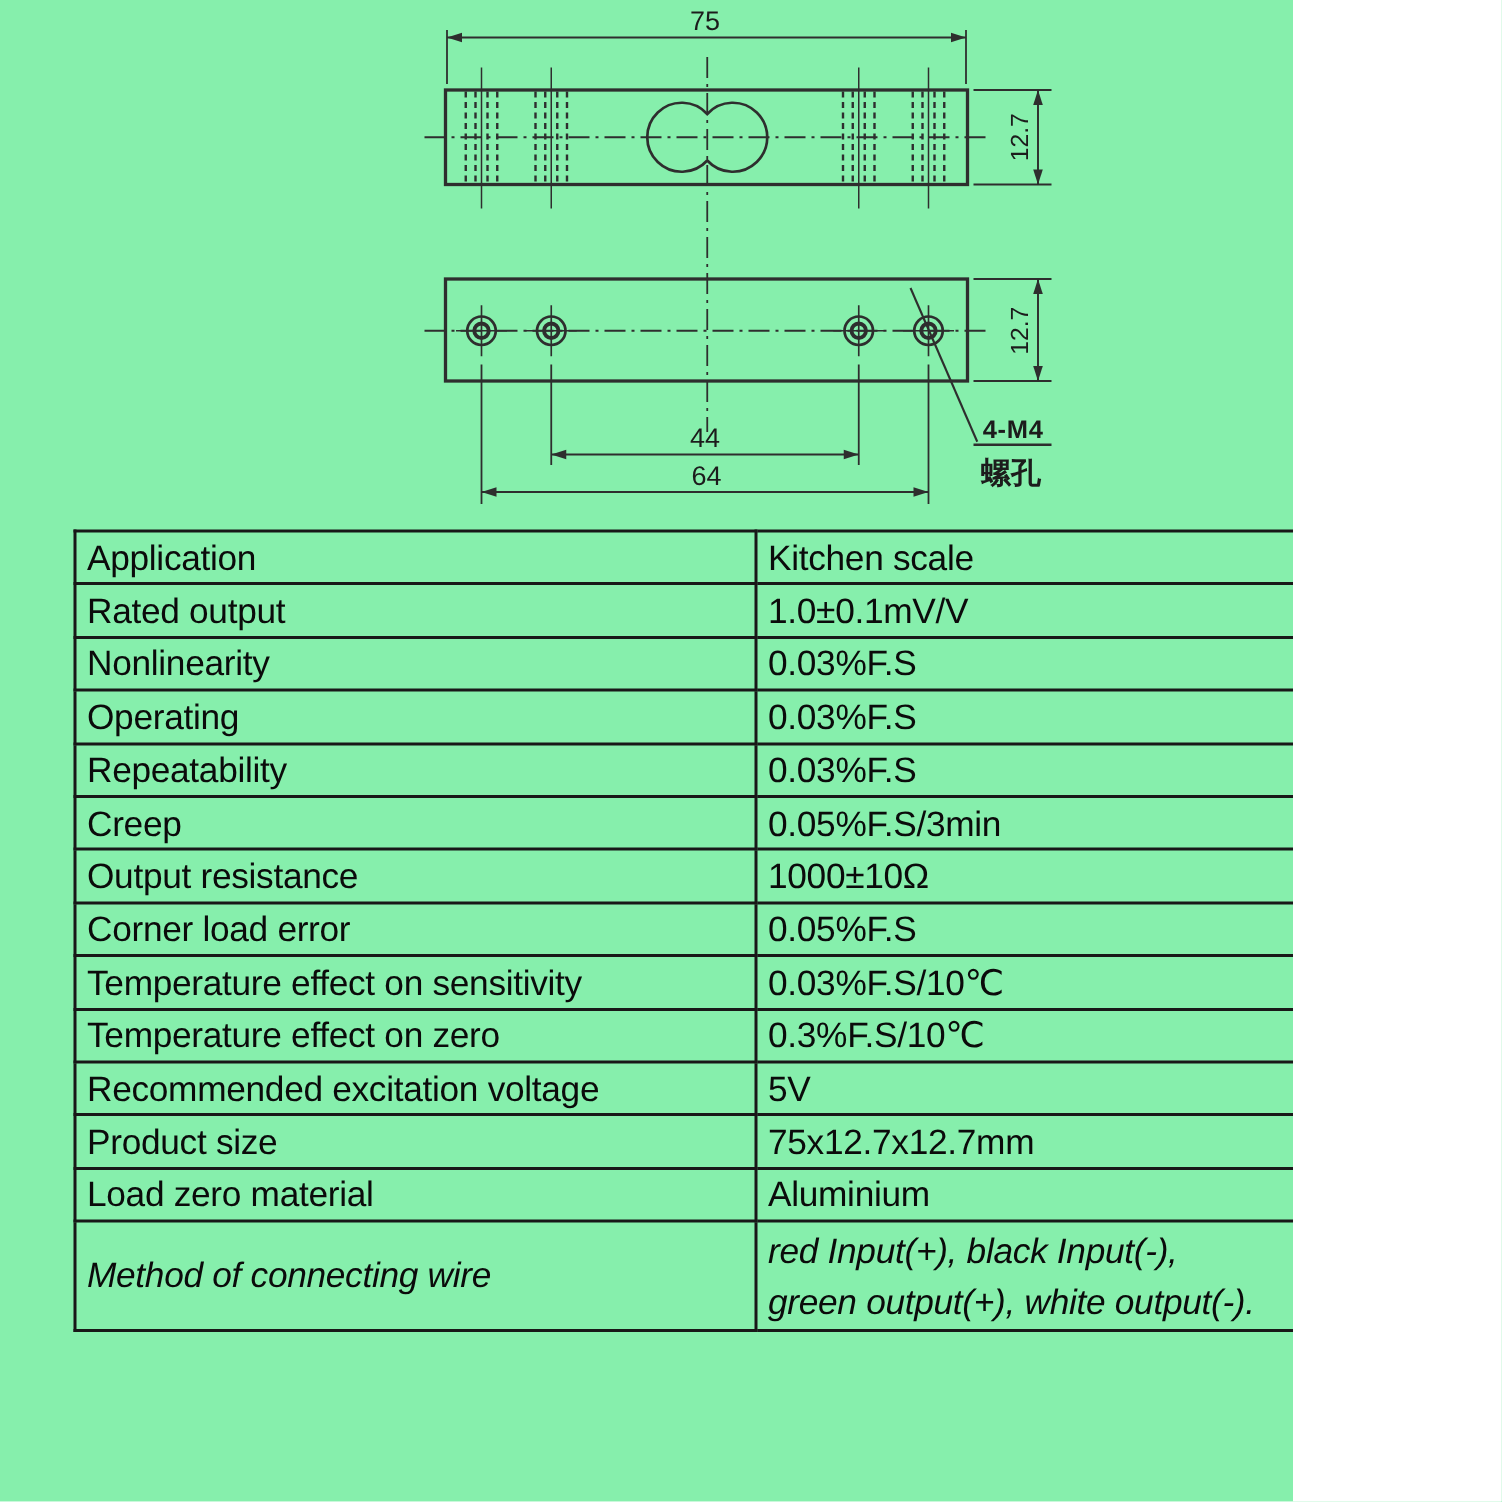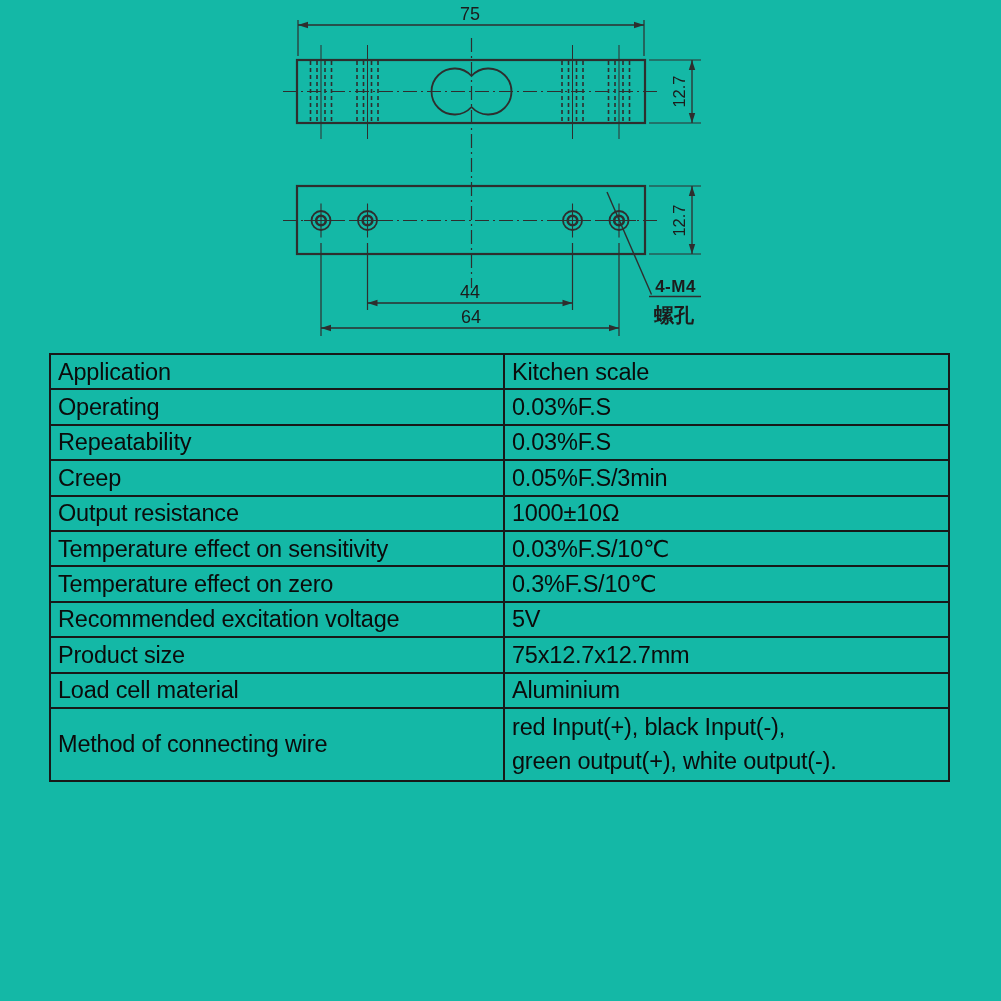--- a/index.html
+++ b/index.html
@@ -1,30 +1,30 @@
 <!DOCTYPE html>
 <html><head>
 <meta charset="utf-8">
 <style>
   html,body { margin:0; padding:0; background:#ffffff; }
   .page {
-    position:relative; width:1001px; height:1001px; background:#14b8a6;
+    position:relative; width:862px; height:1001px; background:#86efac;
     font-family:"Liberation Sans","DejaVu Sans",sans-serif; overflow:hidden;
   }
   .drawing { position:absolute; left:0; top:0; }
   .drawing text { fill:#1c1c1c; font-family:"Liberation Sans","DejaVu Sans",sans-serif; }
   .table-wrap { position:absolute; left:49px; top:353px; }
   table.spec { border-collapse:collapse; table-layout:fixed; width:899px; }
   table.spec td {
     border:2px solid #181818; font-size:23.5px; color:#0b0b0b;
     padding:0 4px 0 7px; vertical-align:middle; letter-spacing:-0.2px;
     line-height:1.2; overflow:hidden; white-space:nowrap;
   }
   table.spec tr { height:35.4px; }
-  table.spec tr.tall { height:73px; }
+  table.spec tr.tall { height:73px;font-style:italic; }
   table.spec tr.tall td.c2 { white-space:pre-line; line-height:34px; }
   .col1 { width:454px; }
   .col2 { width:445px; }
 </style>
 </head>
 <body>
 
 <div class="page">
 
   <svg class="drawing" width="1001" height="348" viewBox="0 0 1001 348">
@@ -159,53 +159,65 @@
       <colgroup>
           <col class="col1">
           <col class="col2">
         </colgroup>
       <tbody>
         <tr>
           <td class="c1">Application</td>
           <td class="c2">Kitchen scale</td>
         </tr>
         <tr>
+          <td class="c1">Rated output</td>
+          <td class="c2">1.0±0.1mV/V</td>
+        </tr>
+        <tr>
+          <td class="c1">Nonlinearity</td>
+          <td class="c2">0.03%F.S</td>
+        </tr>
+        <tr>
           <td class="c1">Operating</td>
           <td class="c2">0.03%F.S</td>
         </tr>
         <tr>
           <td class="c1">Repeatability</td>
           <td class="c2">0.03%F.S</td>
         </tr>
         <tr>
           <td class="c1">Creep</td>
           <td class="c2">0.05%F.S/3min</td>
         </tr>
         <tr>
           <td class="c1">Output resistance</td>
           <td class="c2">1000±10Ω</td>
         </tr>
         <tr>
+          <td class="c1">Corner load error</td>
+          <td class="c2">0.05%F.S</td>
+        </tr>
+        <tr>
           <td class="c1">Temperature effect on sensitivity</td>
           <td class="c2">0.03%F.S/10℃</td>
         </tr>
         <tr>
           <td class="c1">Temperature effect on zero</td>
           <td class="c2">0.3%F.S/10℃</td>
         </tr>
         <tr>
           <td class="c1">Recommended excitation voltage</td>
           <td class="c2">5V</td>
         </tr>
         <tr>
           <td class="c1">Product size</td>
           <td class="c2">75x12.7x12.7mm</td>
         </tr>
         <tr>
-          <td class="c1">Load cell material</td>
+          <td class="c1">Load zero material</td>
           <td class="c2">Aluminium</td>
         </tr>
         <tr class="tall">
           <td class="c1">Method of connecting wire</td>
           <td class="c2">red Input(+), black Input(-),
 green output(+), white output(-).</td>
         </tr>
       </tbody>
     </table>
   </div>

